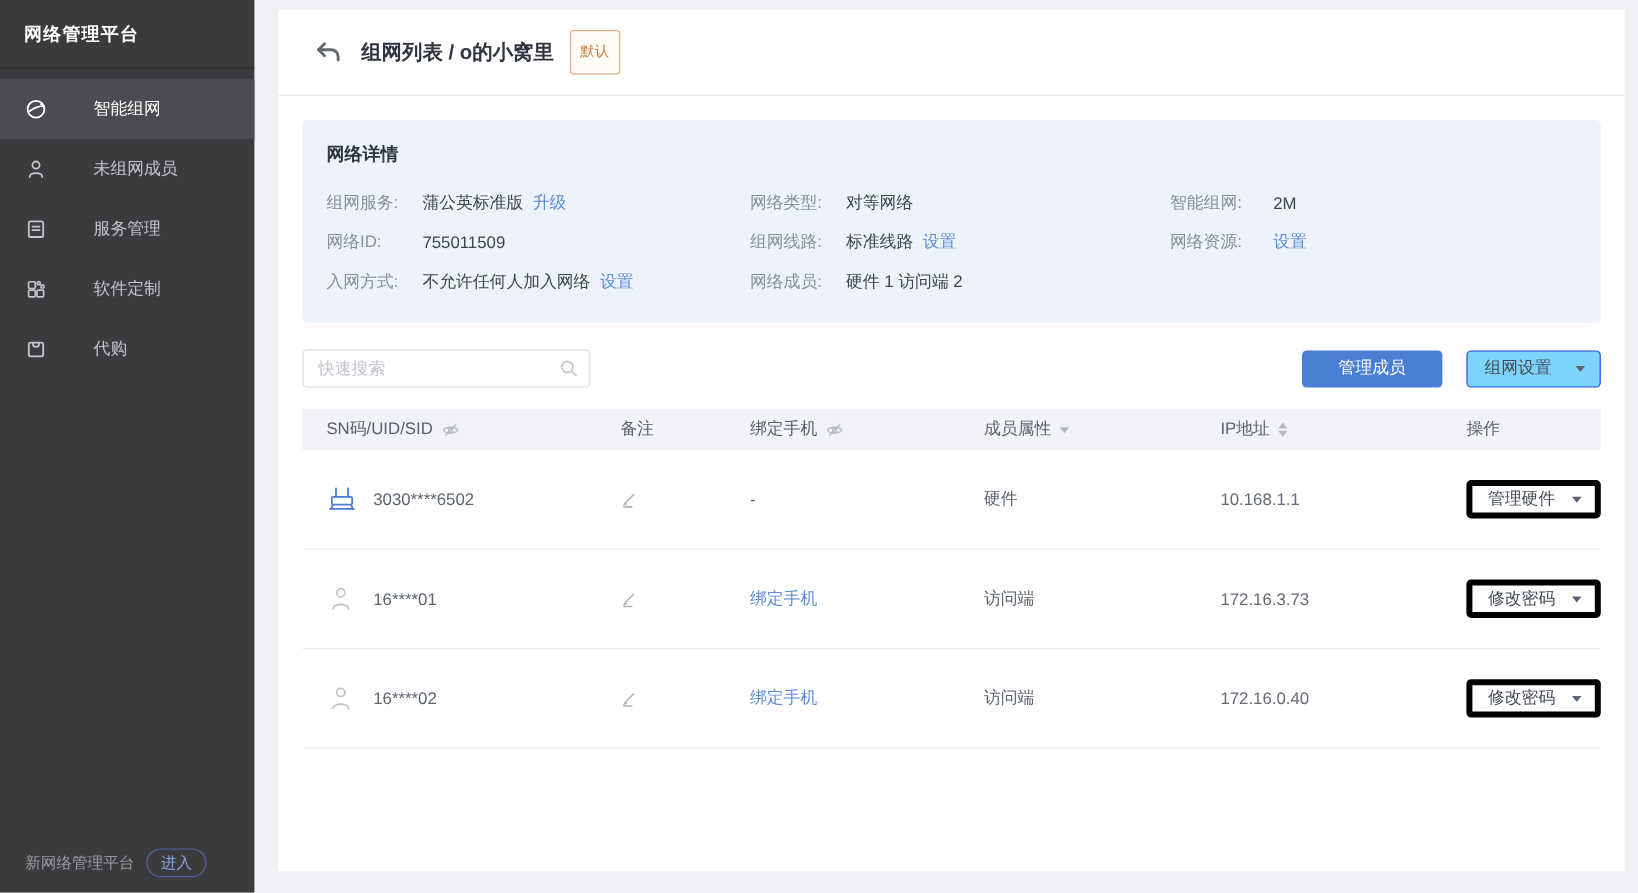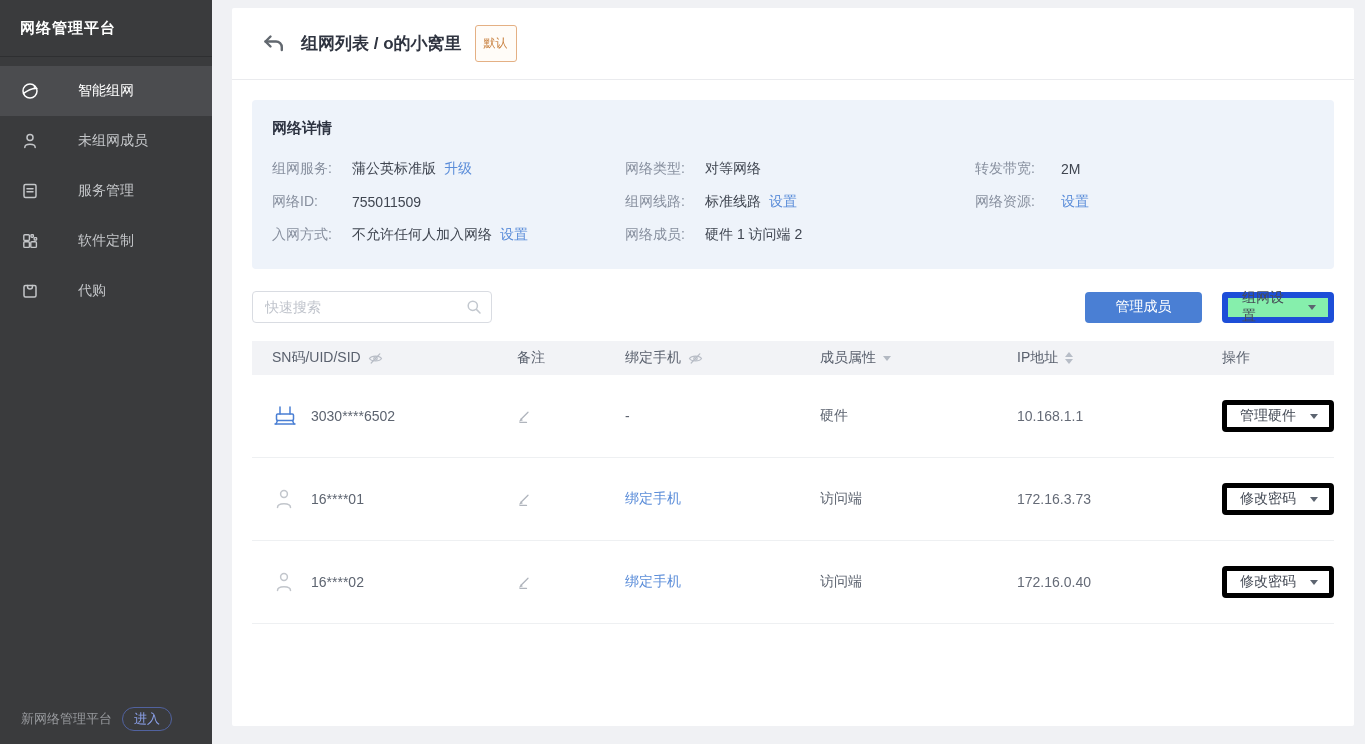--- a/index.html
+++ b/index.html
@@ -77,21 +77,21 @@
   }
   .search-input::placeholder { color:#c0c4cc; }
   .search-icon { position:absolute; right:10px; top:8px; width:16px; height:16px; }
   .toolbar-right { display:flex; align-items:center; gap:20px; }
   .btn-primary {
     width:117px; height:31px; background:#4a7fd4; color:#ffffff; border:none;
     border-radius:4px; font-size:14px; cursor:pointer;
     font-family:"Liberation Sans","DejaVu Sans",sans-serif;
   }
   .btn-dropdown {
-    width:112px; height:31px; background:#86efac; border:6px solid #1d4ed8; border-radius:4px;
+    width:112px; height:31px; background:#7dd3fc; border:1px solid #1d4ed8; border-radius:4px;
     display:flex; align-items:center; justify-content:space-between; padding:0 12px 0 14px;
     font-size:14px; color:#454b56; cursor:pointer;gap:12px;
   }
   .caret-down { width:0; height:0; border-left:4px solid transparent; border-right:4px solid transparent; border-top:5px solid #5c6470; }
 
   
   .table { margin-top:18px; }
   .thead {
     height:34px; background:#f2f3f6; display:flex; align-items:center;
     color:#5a616e; font-size:14px;
@@ -232,21 +232,21 @@
               <span class="dvalue">标准线路</span>
               <a class="dlink">设置</a>
             </div>
             <div class="drow">
               <span class="dlabel">网络成员:</span>
               <span class="dvalue">硬件 1 访问端 2</span>
             </div>
           </div>
           <div class="dcol3">
             <div class="drow">
-              <span class="dlabel">转发带宽:</span>
+              <span class="dlabel">智能组网:</span>
               <span class="dvalue">2M</span>
             </div>
             <div class="drow">
               <span class="dlabel">网络资源:</span>
               <a class="dlink" style="margin-left:0">设置</a>
             </div>
           </div>
         </div>
       </div>
 

